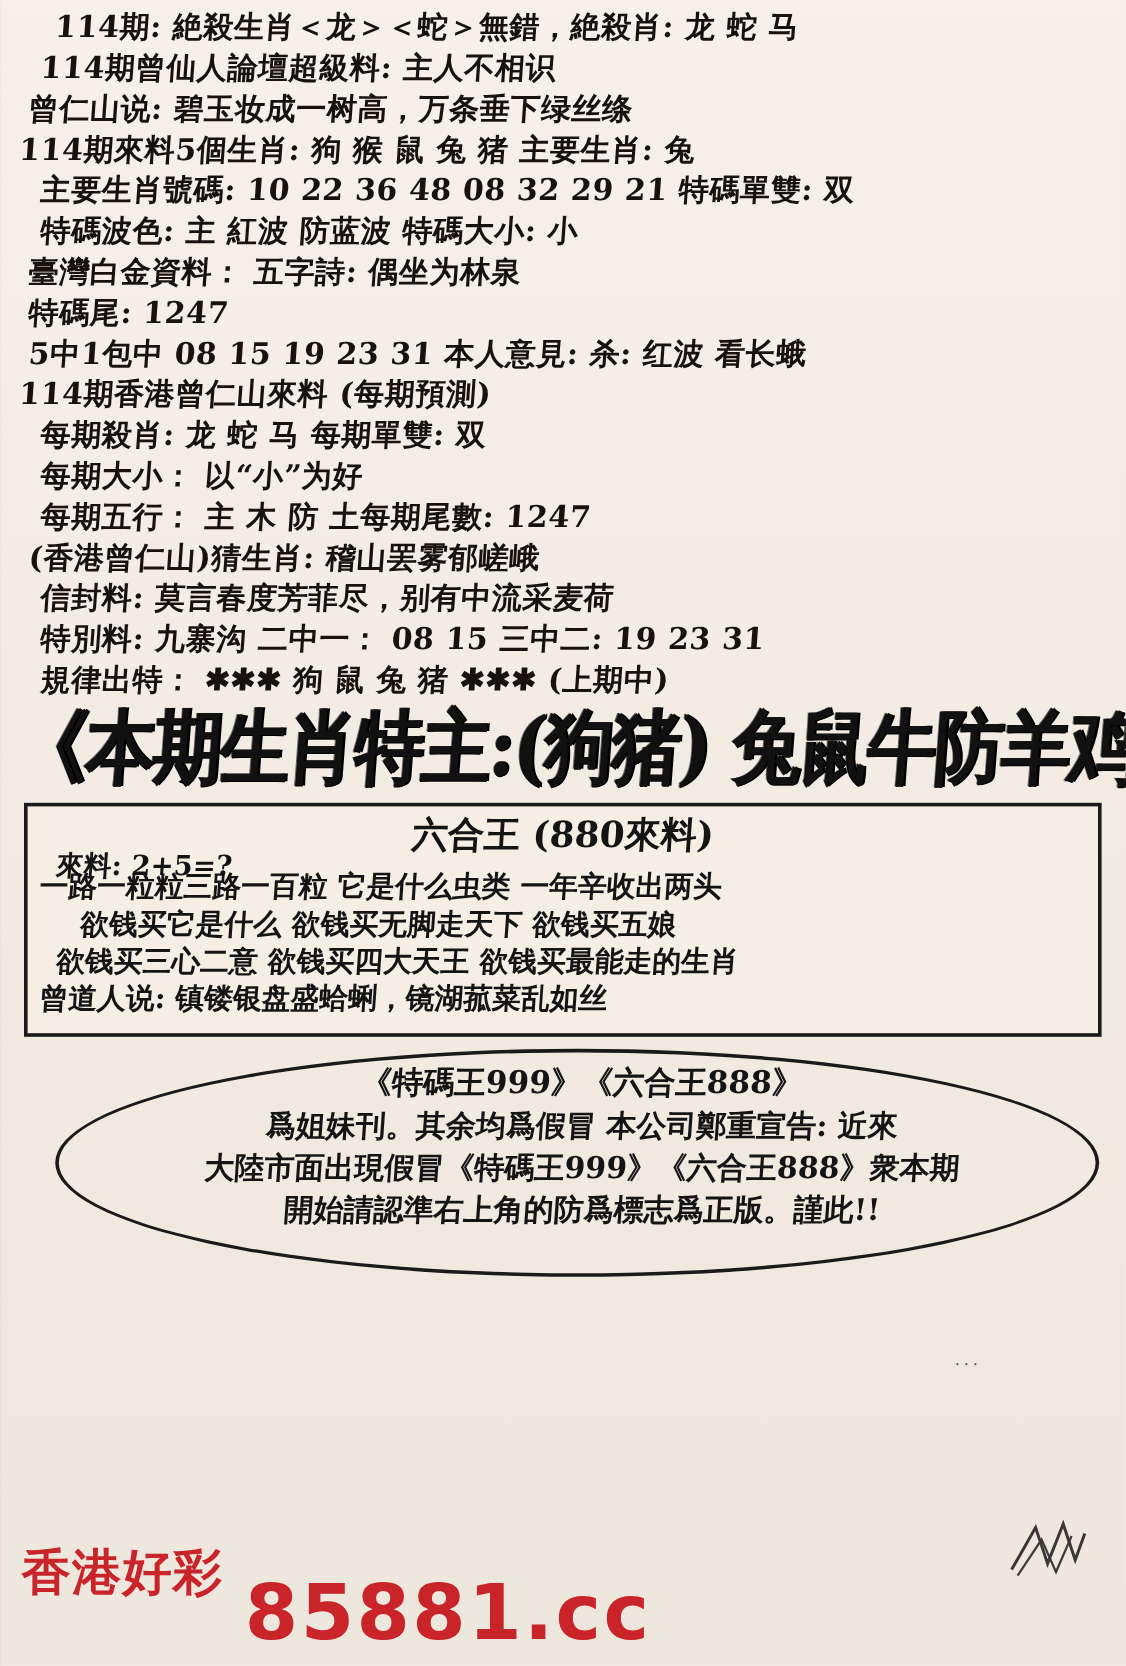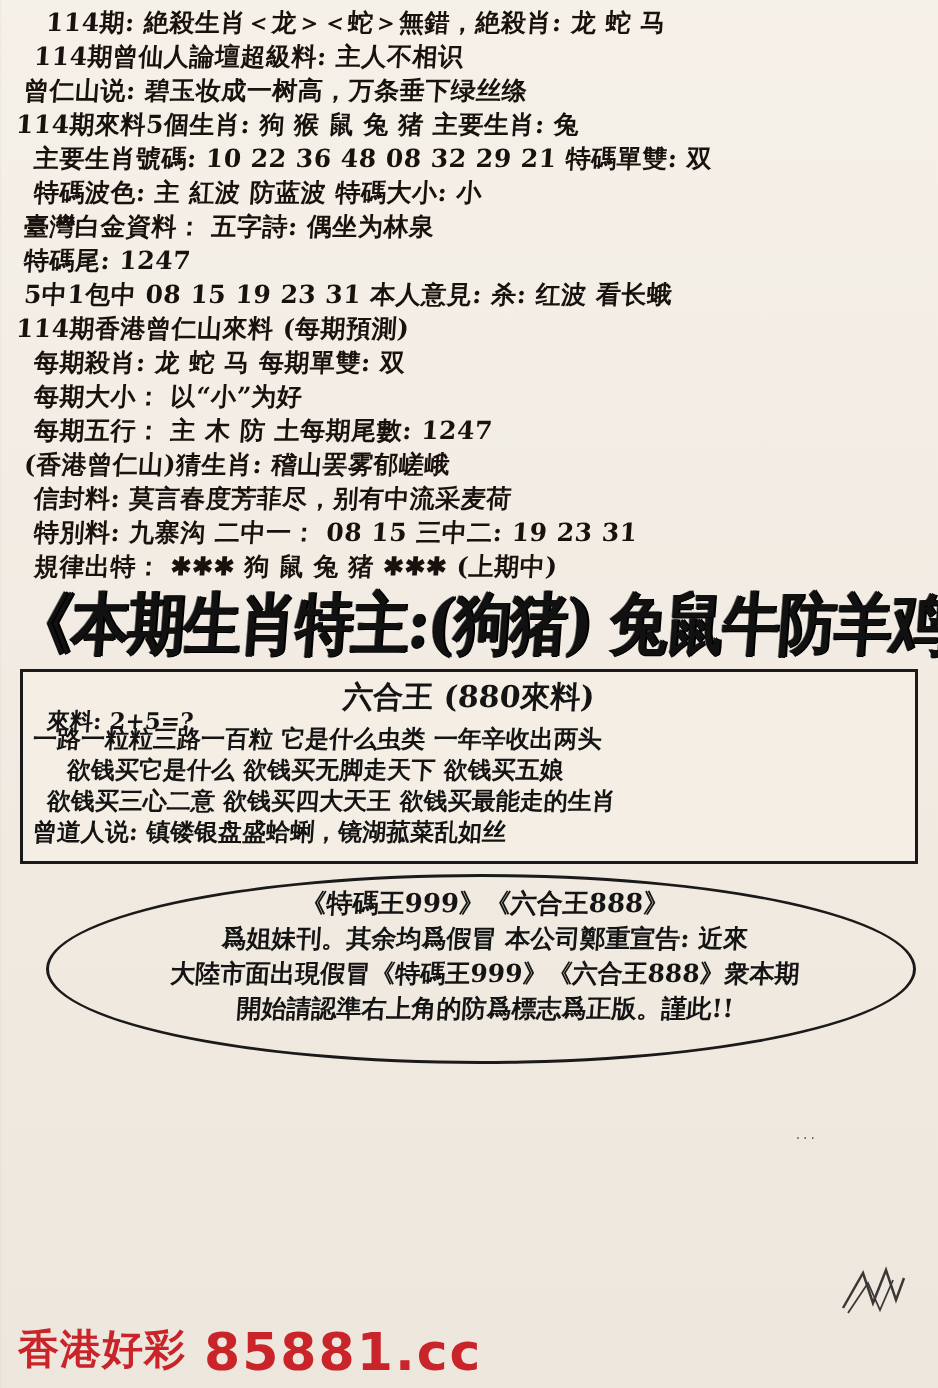--- a/index.html
+++ b/index.html
@@ -162,23 +162,24 @@
   .footer .cn {
     font-family: "DejaVu Sans", "Liberation Sans", sans-serif;
     font-weight: bold;
     font-size: 41px;
     color: #c9242a;
     letter-spacing: 1px;
   }
   .footer .num {
     font-family: "DejaVu Sans", "Liberation Sans", sans-serif;
     font-weight: bold;
-    font-size: 52px;
+    font-size: 64px;
     color: #c9242a;
     letter-spacing: 2px;
+    margin-top: 25px;
   }
   .scribble {
     position: absolute;
     right: 30px;
     bottom: 70px;
     width: 70px;
     height: 60px;
     z-index: 3;
     opacity: 0.85;
   }

